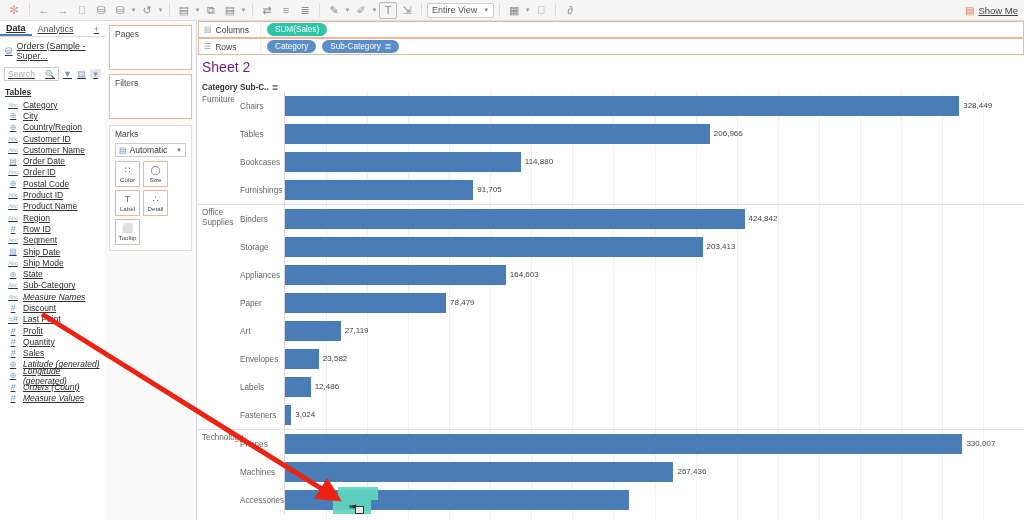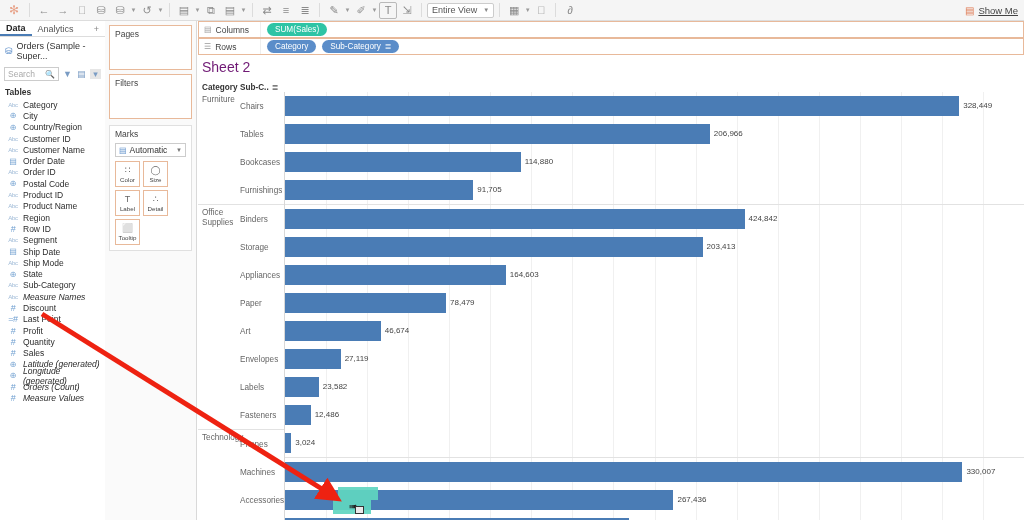--- a/index.html
+++ b/index.html
@@ -37,21 +37,21 @@
     position: absolute; right: 6px; top: 3px; height: 15px;
     display: flex; align-items: center; gap: 4px;
     font-size: 9.5px; color: #444;
   }
   .showme .ico { color:#e07b54; font-size: 10px; }
   .showme .lbl { text-decoration: underline; }
 
   
   .datapane {
     position: absolute; top: 21px; left: 0; width: 106px; height: 499px;
-    background: #fff; border-right: 1px solid #d9d9d9;
+    background: #fff; border-right: 1px solid #d9d9d9; text-decoration: underline;
   }
   .dp-tabs { display: flex; height: 16px; border-bottom: 1px solid #ddd;
     align-items: stretch; font-size: 9px; }
   .dp-tab { padding: 0 6px; display: flex; align-items: center;
     color: #555; }
   .dp-tab.active { font-weight: bold; color: #222;
     border-bottom: 2px solid #4a7cb5; }
   .dp-plus { margin-left: auto; padding: 0 6px; display:flex;
     align-items:center; color:#888; }
   .dp-source { display: flex; align-items: center; gap: 4px;
@@ -518,24 +518,20 @@
               </div>
               <div class="barrow">
                 <div class="bar" style="width: 29.87%; background: rgb(74, 124, 181);"></div>
                 <div class="barlabel" style="left: calc(29.87% + 4px);">164,603</div>
               </div>
               <div class="barrow">
                 <div class="bar" style="width: 21.7997%; background: rgb(74, 124, 181);"></div>
                 <div class="barlabel" style="left: calc(21.7997% + 4px);">78,479</div>
               </div>
               <div class="barrow">
-                <div class="bar" style="width: 12.965%; background: rgb(74, 124, 181);"></div>
-                <div class="barlabel" style="left: calc(12.965% + 4px);">46,674</div>
-              </div>
-              <div class="barrow">
                 <div class="bar" style="width: 7.53306%; background: rgb(74, 124, 181);"></div>
                 <div class="barlabel" style="left: calc(7.53306% + 4px);">27,119</div>
               </div>
               <div class="barrow">
                 <div class="bar" style="width: 4.57667%; background: rgb(74, 124, 181);"></div>
                 <div class="barlabel" style="left: calc(4.57667% + 4px);">23,582</div>
               </div>
               <div class="barrow">
                 <div class="bar" style="width: 3.46833%; background: rgb(74, 124, 181);"></div>
                 <div class="barlabel" style="left: calc(3.46833% + 4px);">12,486</div>

